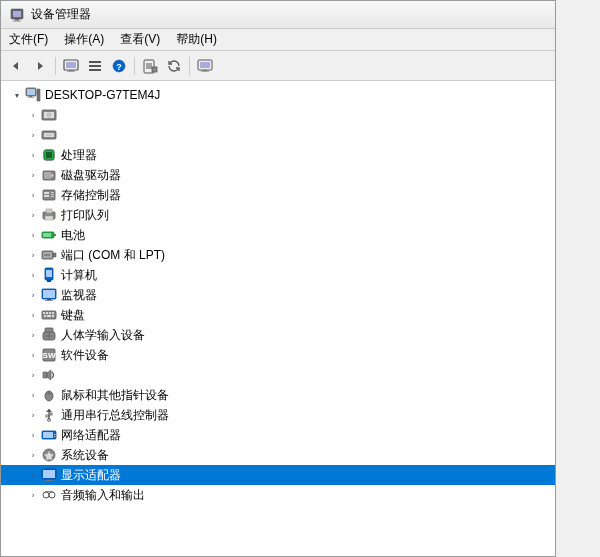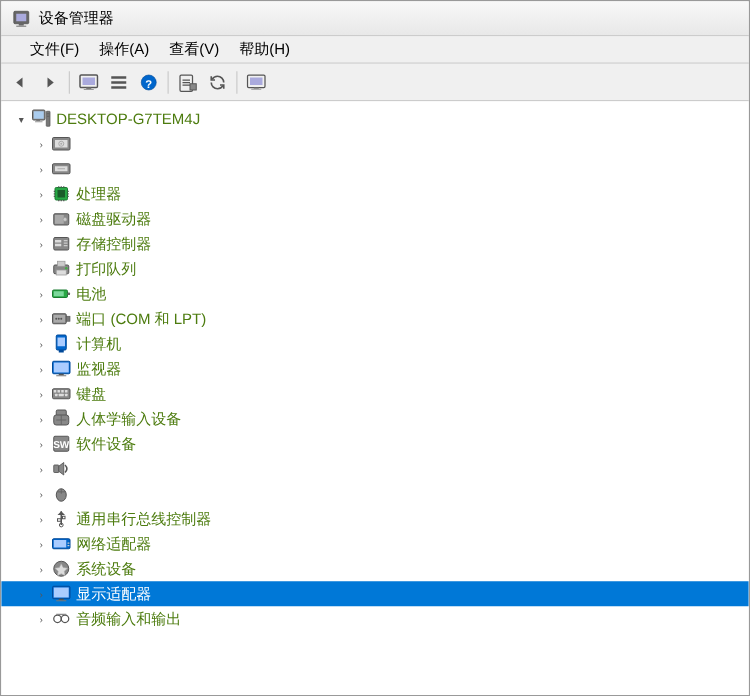--- a/index.html
+++ b/index.html
@@ -6,21 +6,21 @@
     body {
       font-family: "Microsoft YaHei", "SimHei", sans-serif;
       font-size: 12px;
       background: #f0f0f0;
       width: 600px;
       height: 557px;
       overflow: hidden;
     }
 
     .window {
-      width: 600px;
+      width: 556px;
       height: 557px;
       background: #f0f0f0;
       border: 1px solid #999;
       display: flex;
       flex-direction: column;
     }
 
     .title-bar {
       background: linear-gradient(to bottom, #f8f8f8, #e8e8e8);
       padding: 4px 8px;
@@ -39,21 +39,21 @@
       justify-content: center;
     }
 
     .title-bar-text {
       font-size: 12px;
       color: #000;
     }
 
     .menu-bar {
       background: #f0f0f0;
-      padding: 2px 15px;
+      padding: 2px 0;
       display: flex;
       align-items: center;
       border-bottom: 1px solid #ccc;
       height: 22px;
     }
 
     .menu-item {
       padding: 2px 8px;
       cursor: pointer;
       color: #000;
@@ -121,21 +121,21 @@
       display: flex;
       align-items: center;
       justify-content: center;
       font-size: 8px;
       color: #555;
       flex-shrink: 0;
     }
 
     .item-label {
       font-size: 12px;
-      color: #4d7c0f;
+      color: #000000;
     }
 
     .indent-1 { padding-left: 8px; }
     .indent-2 { padding-left: 24px; }
 
     
     .dev-icon {
       width: 16px;
       height: 16px;
       display: inline-flex;
@@ -428,20 +428,21 @@
         </div>
         <div class="tree-item indent-2">
           <div class="expand-icon">›</div>
           <div class="dev-icon">
             <svg width="16" height="16" viewBox="0 0 16 16">
               <ellipse cx="8" cy="9" rx="4" ry="5" fill="#888" stroke="#555" stroke-width="0.8"></ellipse>
               <line x1="8" y1="4" x2="8" y2="8" stroke="#666" stroke-width="0.8"></line>
               <line x1="4.5" y1="6.5" x2="11.5" y2="6.5" stroke="#666" stroke-width="0.8"></line>
             </svg>
           </div>
+          <span class="item-label">鼠标和其他指针设备</span>
         </div>
         <div class="tree-item indent-2">
           <div class="expand-icon">›</div>
           <div class="dev-icon">
             <svg width="16" height="16" viewBox="0 0 16 16">
               <line x1="8" y1="2" x2="8" y2="13" stroke="#555" stroke-width="1.2"></line>
               <path d="M8 2 L5 5 L11 5 Z" fill="#555"></path>
               <rect x="5" y="8" width="3" height="2" fill="none" stroke="#555" stroke-width="0.8"></rect>
               <rect x="9" y="6" width="2" height="2" fill="none" stroke="#555" stroke-width="0.8"></rect>
               <circle cx="8" cy="13" r="1.5" fill="none" stroke="#555" stroke-width="0.8"></circle>

